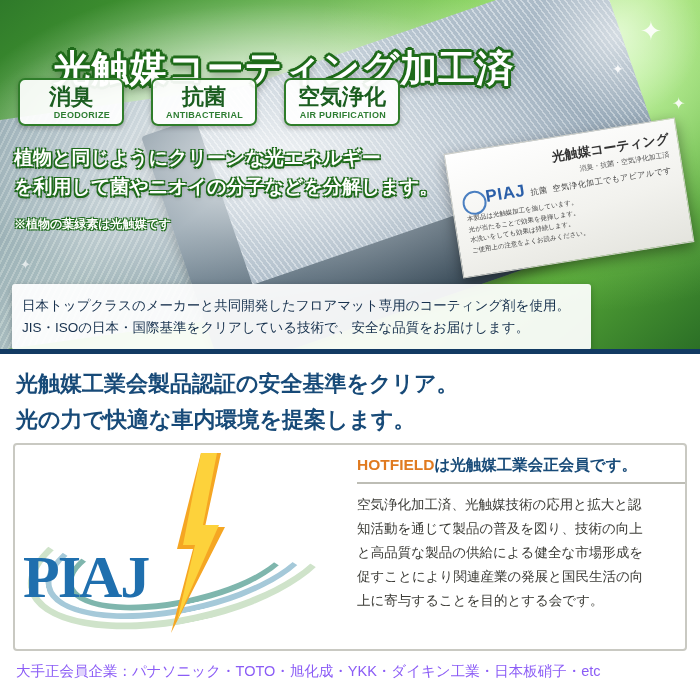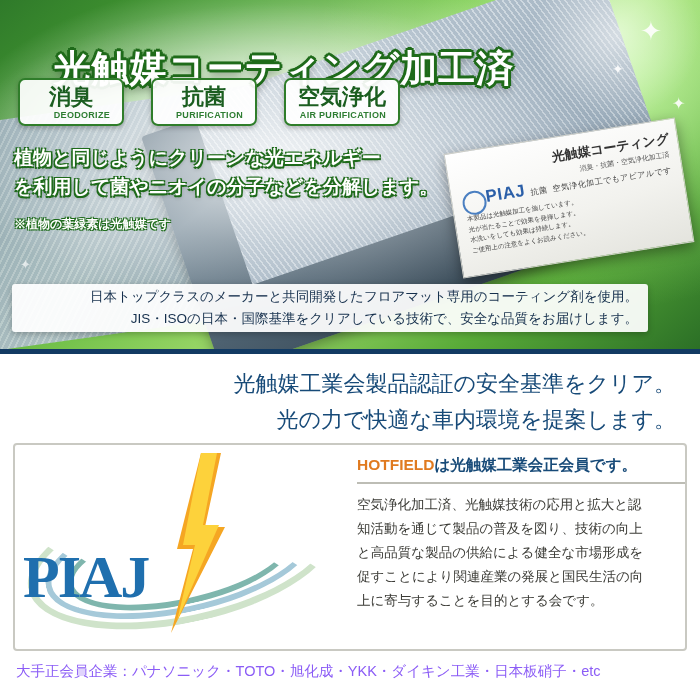--- a/index.html
+++ b/index.html
@@ -220,27 +220,26 @@
     color: #444;
     line-height: 1.65;
     white-space: nowrap;
   }
 
   
   .info-box {
     position: absolute;
     left: 12px;
     top: 284px;
-    width: 636px;
+    width: 579px;
     background: rgba(255,255,255,0.93);
     border-radius: 3px;
-    padding: 2px 10px;
+    padding: 11px 10px;
     box-sizing: border-box;
     box-shadow: 0 2px 6px rgba(0,0,0,0.25);
-    text-align: right;
   }
   .info-line {
     font-size: 13.5px;
     color: #16304d;
     line-height: 1.62;
     white-space: nowrap;
   }
 
   
   .divider {
@@ -258,25 +257,24 @@
     height: 346px;
     background: #ffffff;
   }
   .blue-copy {
     position: absolute;
     left: 16px; top: 12px;
     width: 660px;
   }
   .blue-line {
     font-size: 22px;
-    font-weight: normal;
+    font-weight: bold;
     color: #174a78;
     line-height: 1.62;
     white-space: nowrap;
-    text-align: right;
   }
 
   .piaj-panel {
     position: absolute;
     left: 13px; top: 89px;
     width: 674px;
     height: 208px;
     border: 2px solid #c9c9c2;
     border-radius: 4px;
     background: #ffffff;
@@ -381,21 +379,21 @@
 
     <div class="main-title">光触媒コーティング加工済</div>
 
     <div class="badges">
       <div class="badge">
         <div class="badge-jp">消臭</div>
         <div class="badge-en">DEODORIZE</div>
       </div>
       <div class="badge">
         <div class="badge-jp">抗菌</div>
-        <div class="badge-en">PURIFICATION</div>
+        <div class="badge-en">ANTIBACTERIAL</div>
       </div>
       <div class="badge">
         <div class="badge-jp">空気浄化</div>
         <div class="badge-en">AIR PURIFICATION</div>
       </div>
     </div>
 
     <div class="green-copy">
       <div class="green-line">植物と同じようにクリーンな光エネルギー</div>
       <div class="green-line">を利用して菌やニオイの分子などを分解します。</div>

